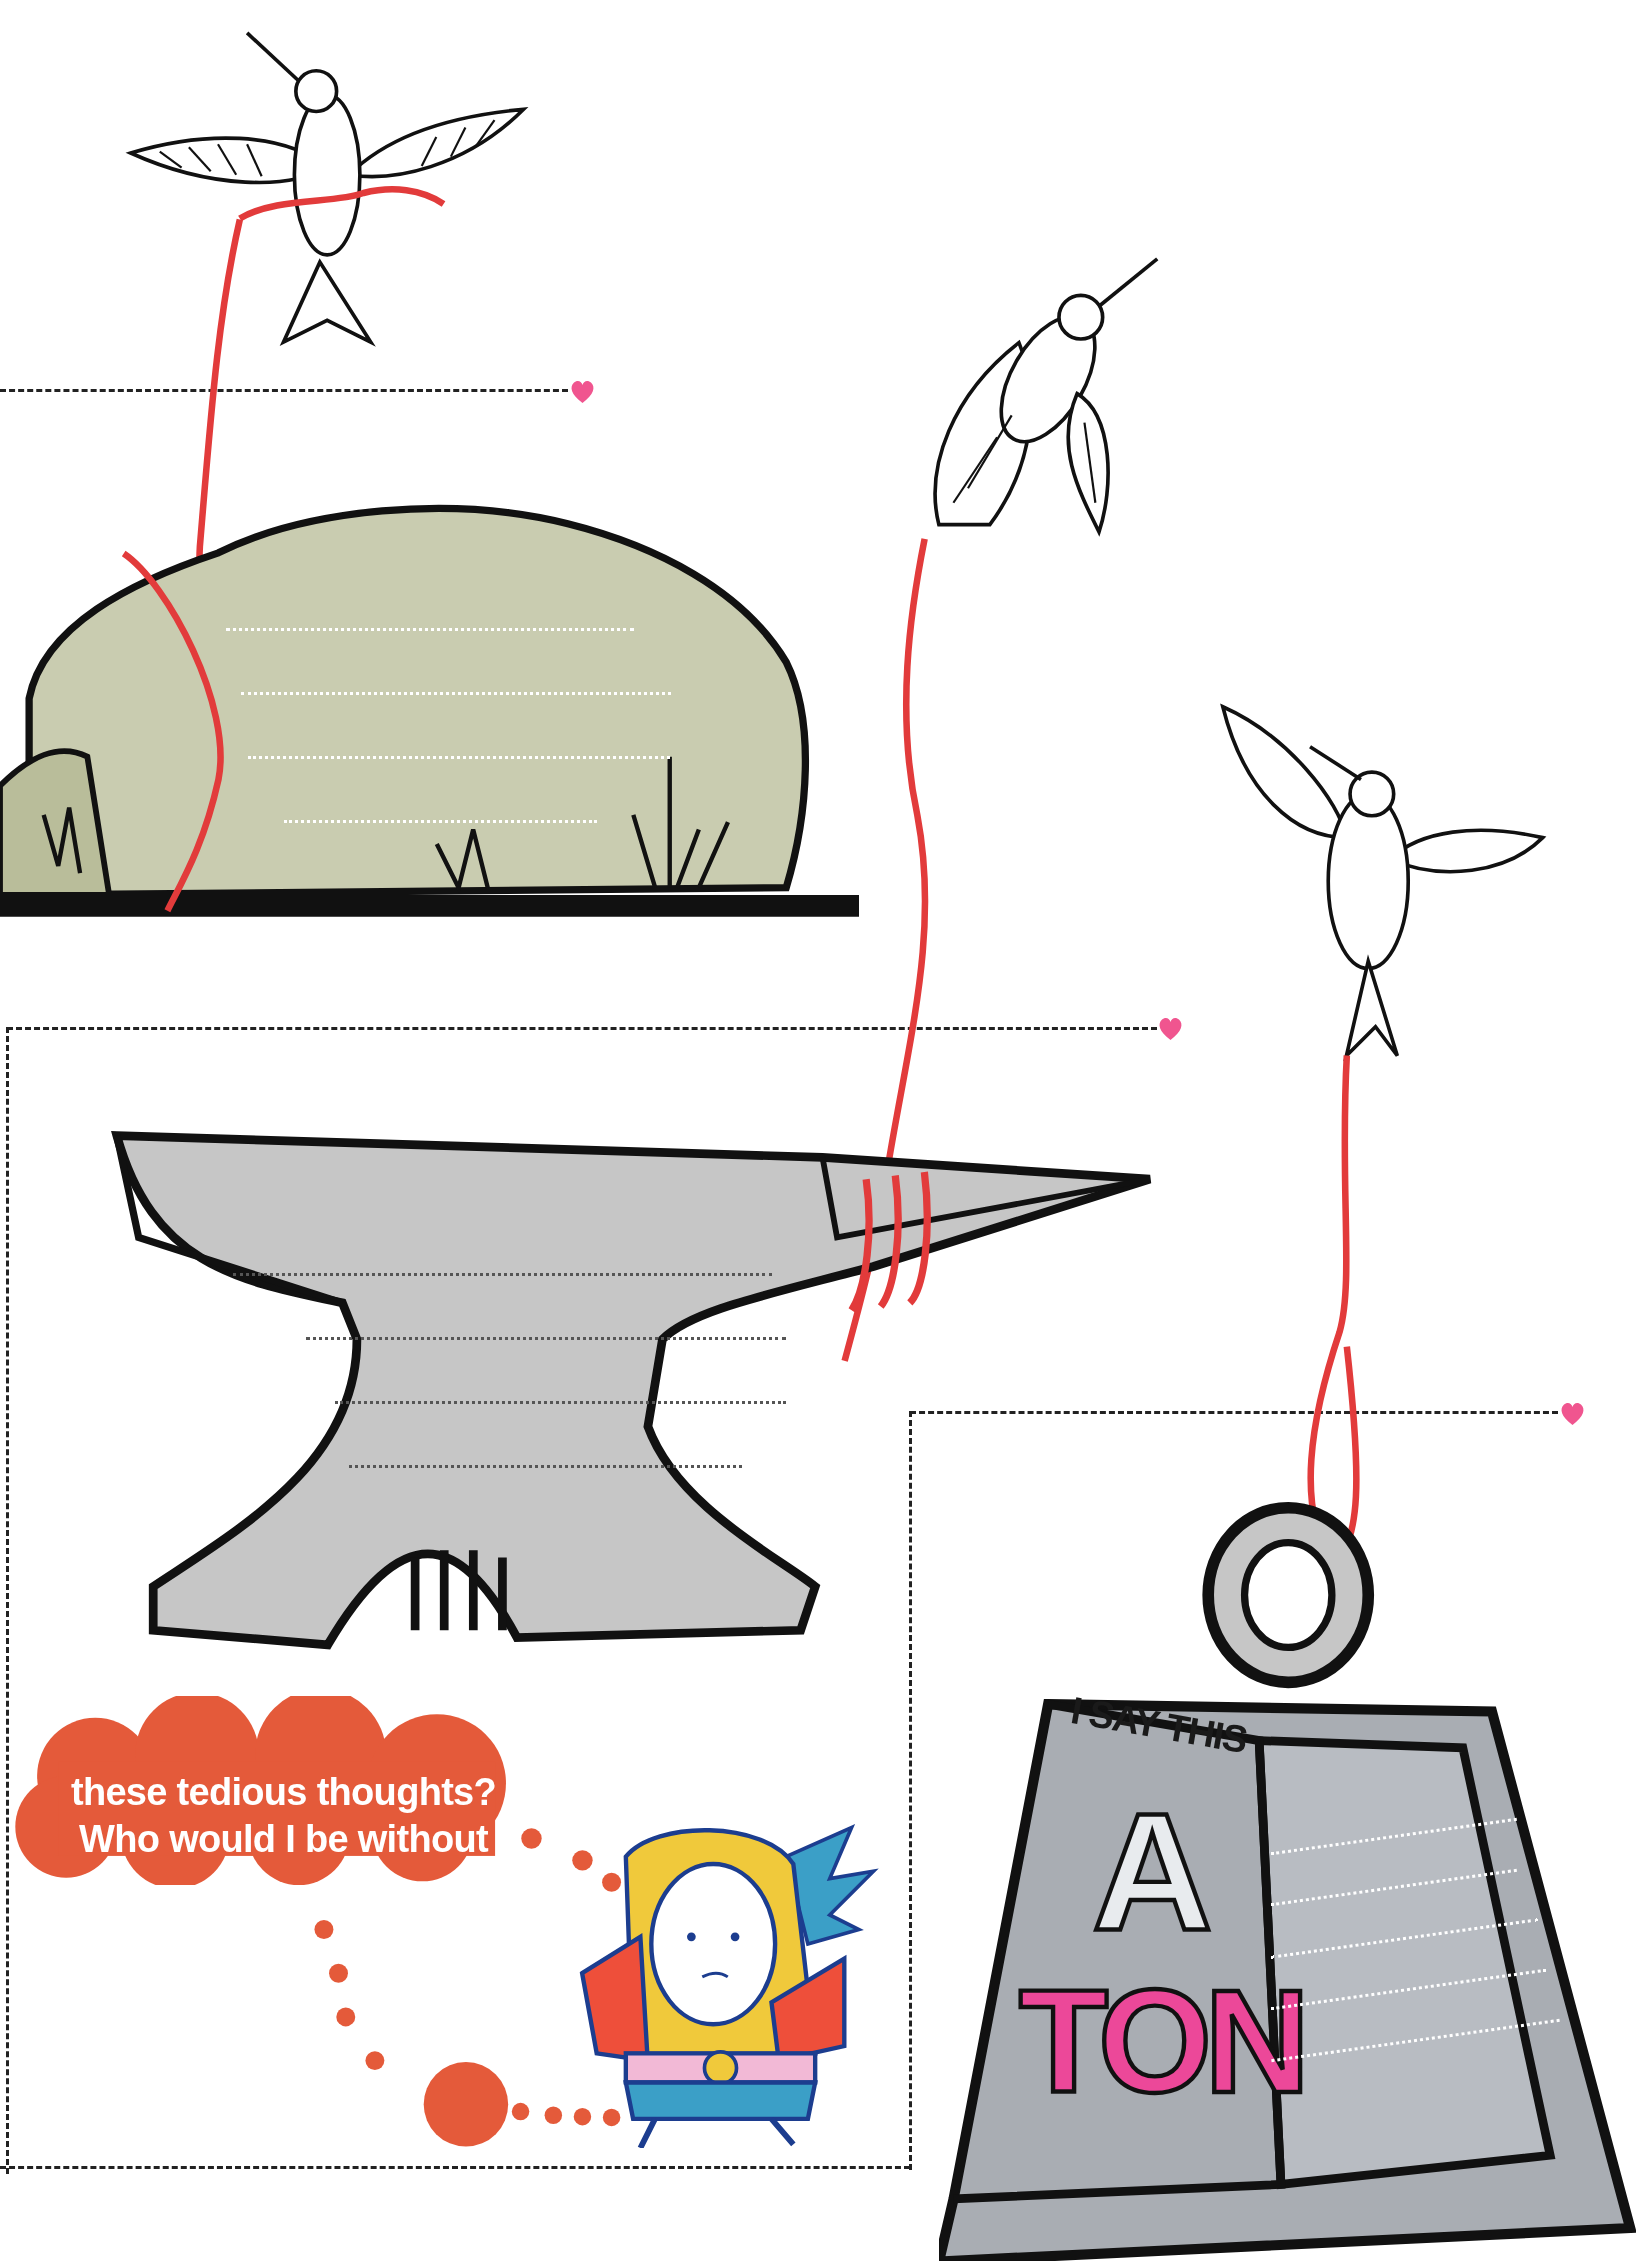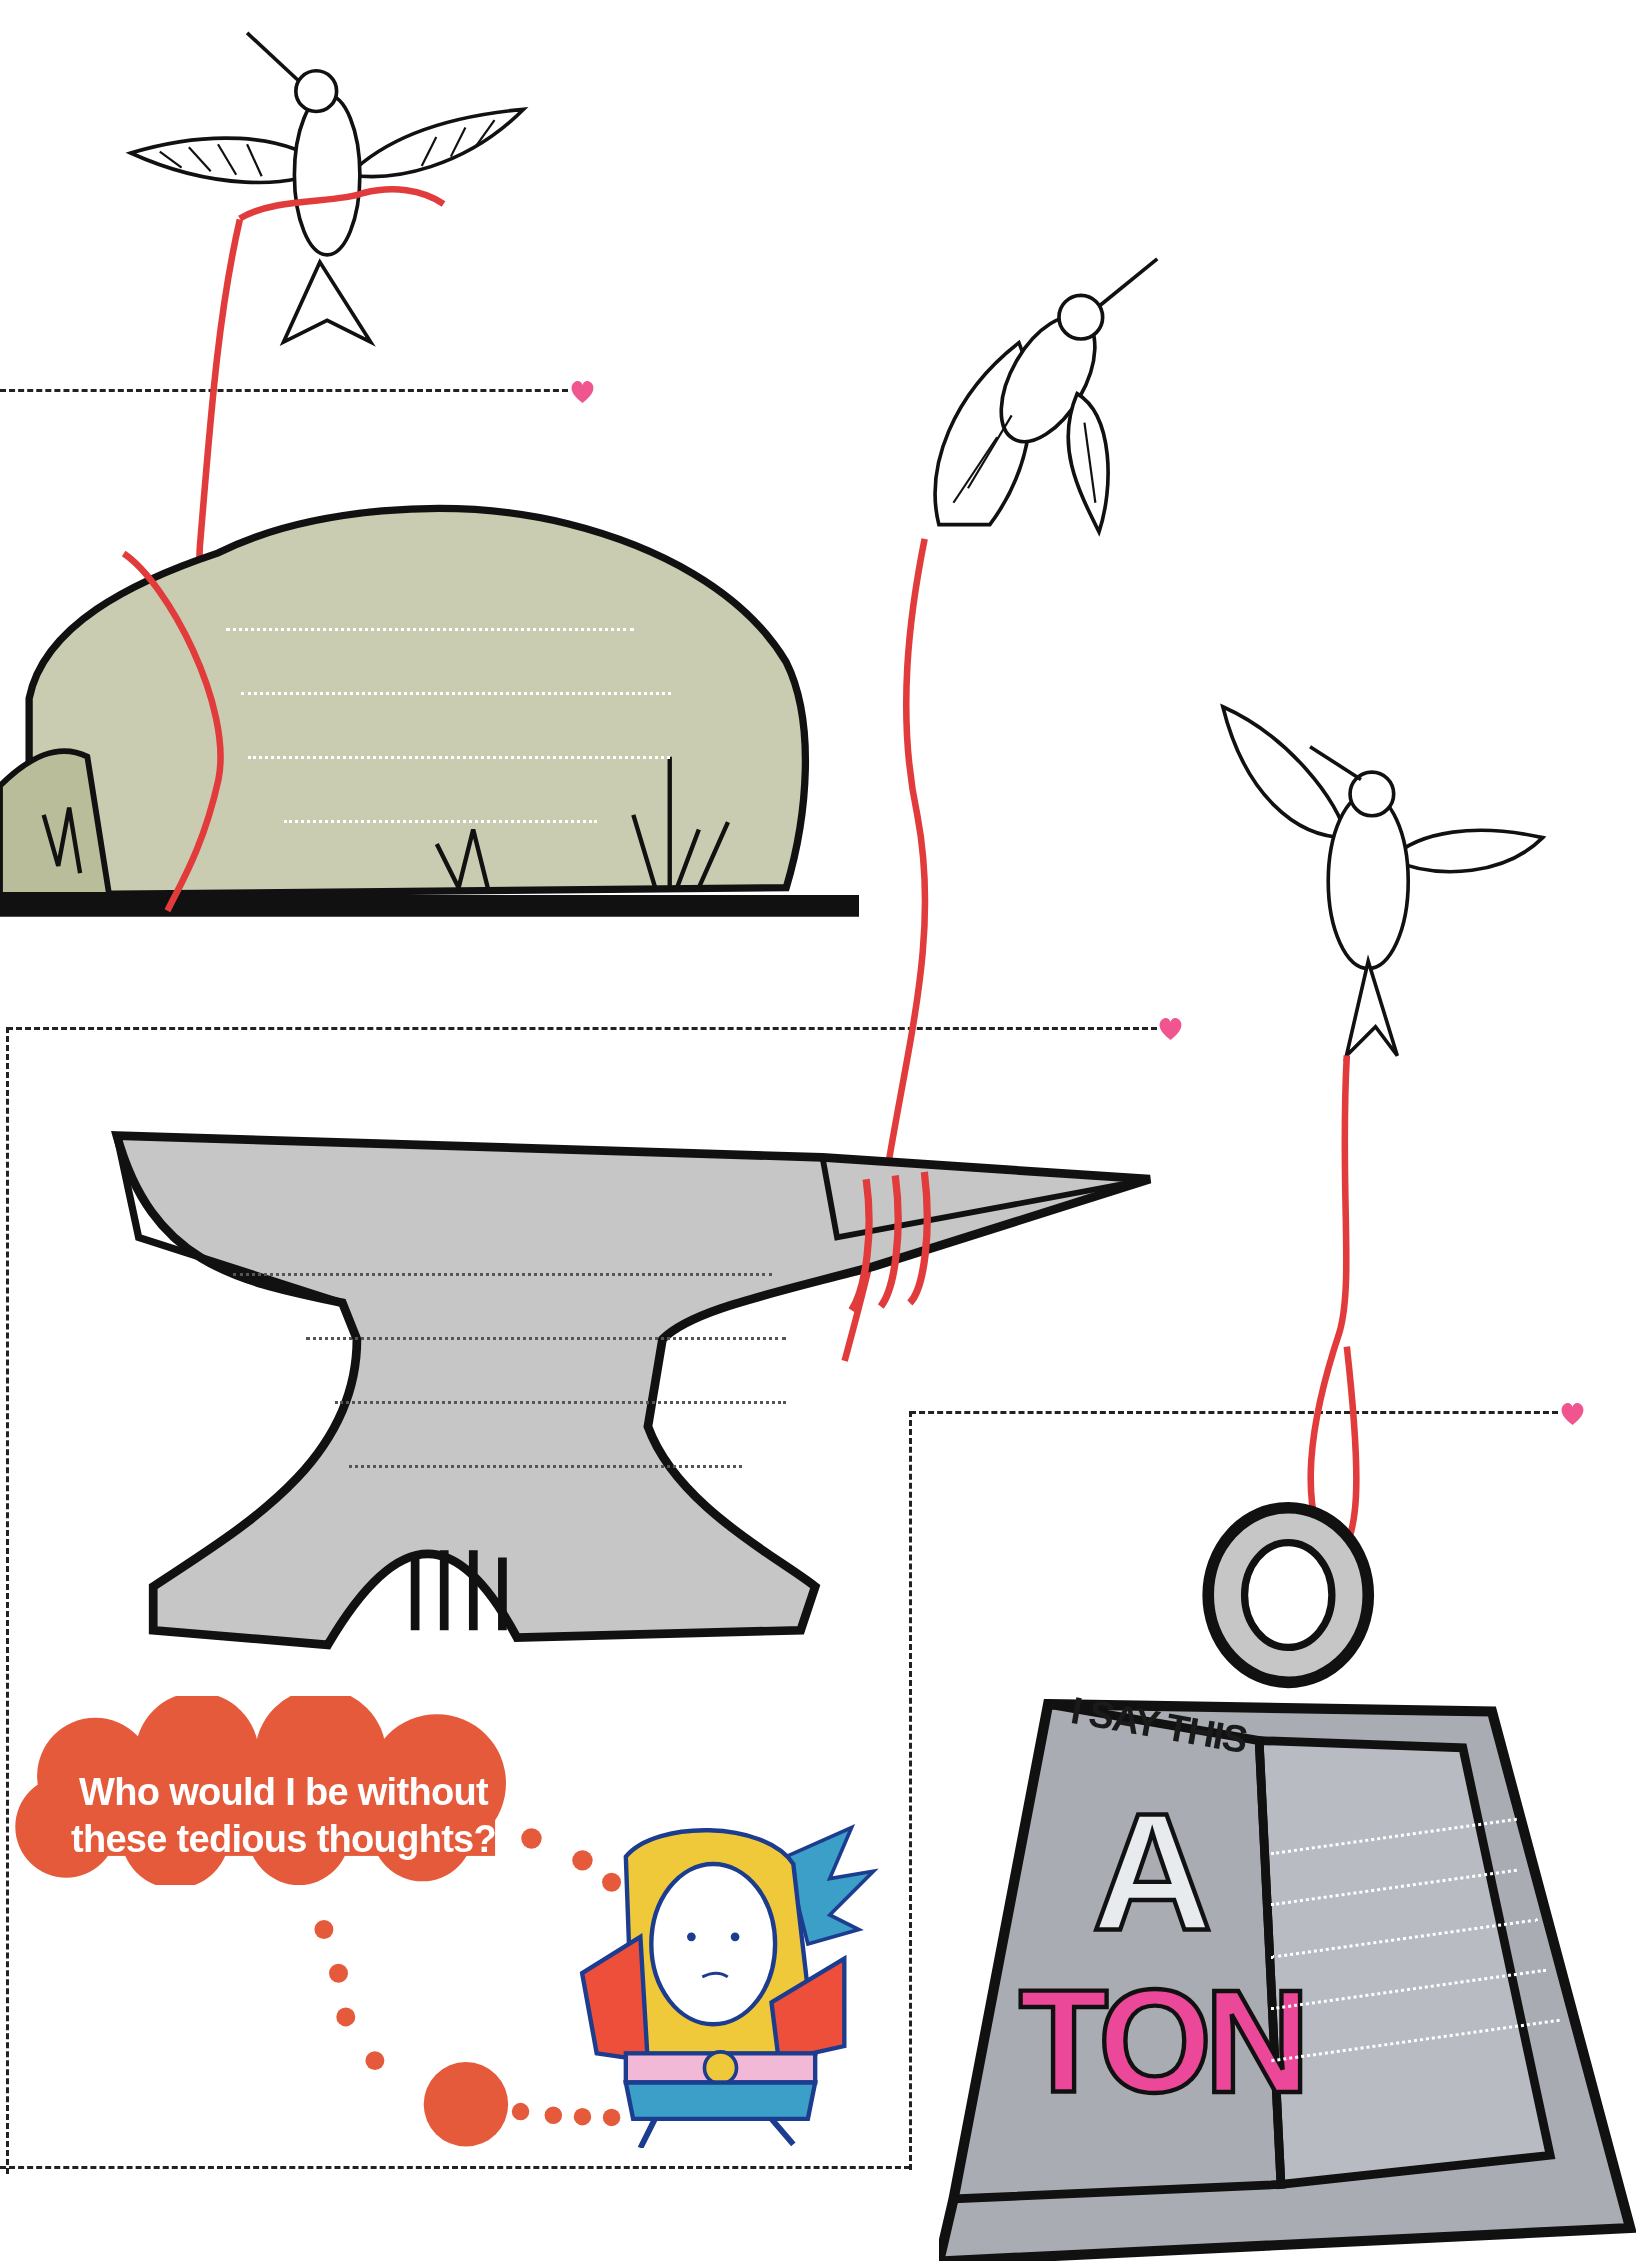--- a/index.html
+++ b/index.html
@@ -159,22 +159,22 @@
       <circle cx="420" cy="80" r="90"></circle>
       <circle cx="580" cy="120" r="95"></circle>
     <circle cx="70" cy="180" r="70"></circle>
       <circle cx="220" cy="190" r="75"></circle>
       <circle cx="390" cy="190" r="70"></circle>
       <circle cx="560" cy="185" r="70"></circle>
     <rect x="60" y="90" width="600" height="130"></rect>
   </g>
 </svg>
 <div class="bubble-text" style="left:36px;top:1769px;width:495px;">
+  <div>these tedious thoughts?</div>
   <div>Who would I be without</div>
-  <div>these tedious thoughts?</div>
 </div>
 <svg class="abs" style="left:291px;top:1813px;" width="379" height="335" viewBox="0 0 520 460">
   <g fill="#e45a3a">
     <circle cx="330" cy="35" r="14"></circle>
       <circle cx="400" cy="65" r="14"></circle>
       <circle cx="440" cy="95" r="13"></circle>
     <circle cx="45" cy="160" r="13"></circle>
       <circle cx="65" cy="220" r="13"></circle>
       <circle cx="75" cy="280" r="13"></circle>
       <circle cx="115" cy="340" r="13"></circle>

